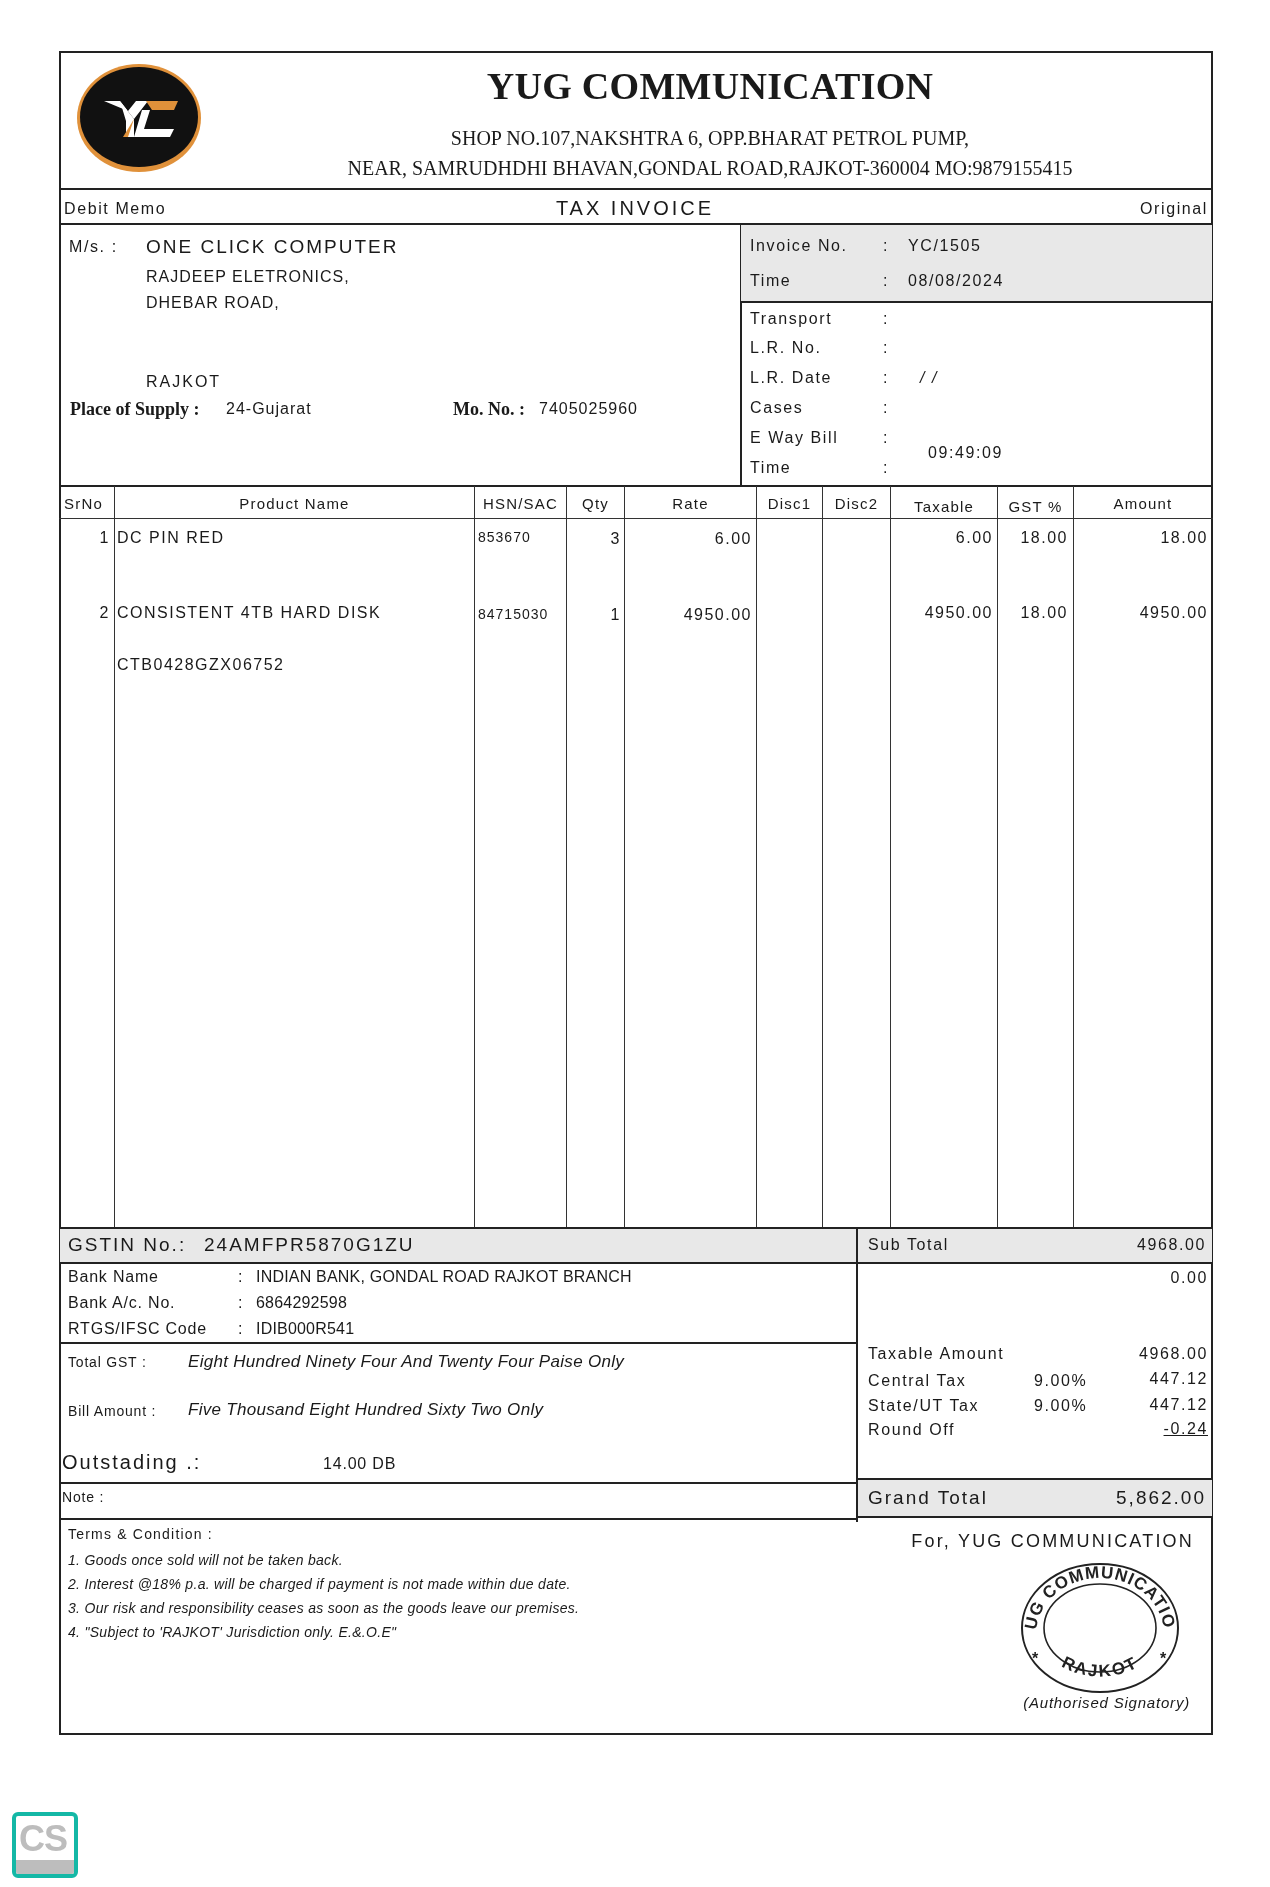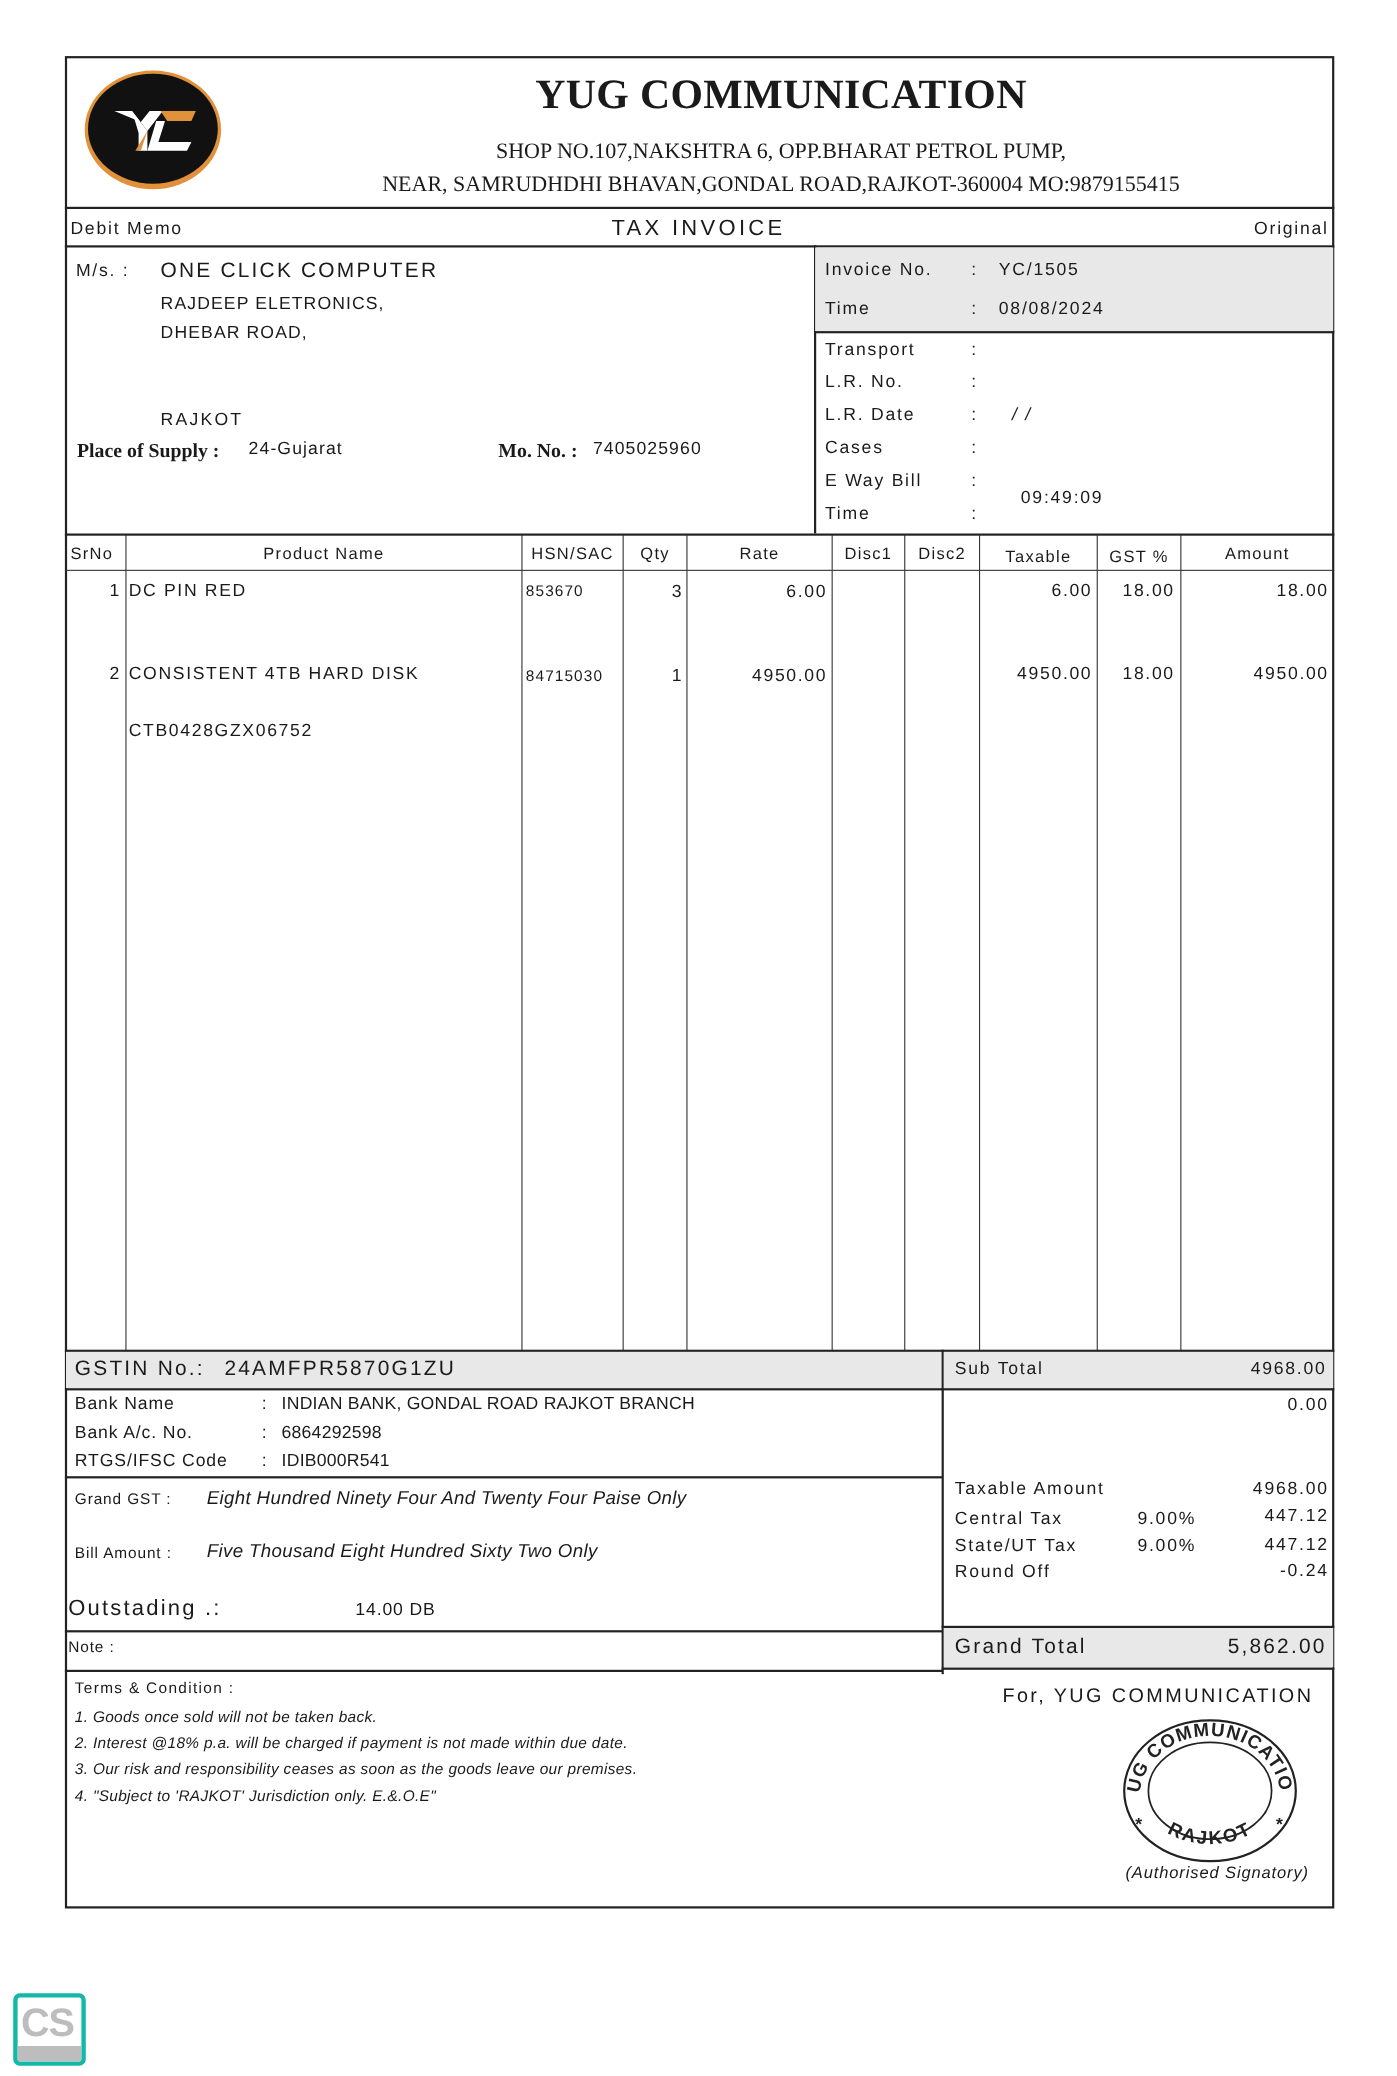--- a/index.html
+++ b/index.html
@@ -167,21 +167,21 @@
 <div class="t small" style="left:256px;top:1268px;font-size:16px;letter-spacing:0.2px;">INDIAN BANK, GONDAL ROAD RAJKOT BRANCH</div>
 <div class="t small" style="left:68px;top:1294px;font-size:16px;letter-spacing:0.8px;">Bank A/c. No.</div>
 <div class="t small" style="left:238px;top:1294px;font-size:16px;">:</div>
 <div class="t small" style="left:256px;top:1294px;font-size:16px;letter-spacing:0.2px;">6864292598</div>
 <div class="t small" style="left:68px;top:1320px;font-size:16px;letter-spacing:0.8px;">RTGS/IFSC Code</div>
 <div class="t small" style="left:238px;top:1320px;font-size:16px;">:</div>
 <div class="t small" style="left:256px;top:1320px;font-size:16px;letter-spacing:0.2px;">IDIB000R541</div>
 
 <div class="hline" style="left:59px;top:1342px;width:798px;"></div>
 
-<div class="t small" style="left:68px;top:1354px;font-size:14px;letter-spacing:0.8px;">Grand GST :</div>
+<div class="t small" style="left:68px;top:1354px;font-size:14px;letter-spacing:0.8px;">Total GST :</div>
 <div class="t it" style="left:188px;top:1352px;font-size:17px;">Eight Hundred Ninety Four And Twenty Four Paise Only</div>
 <div class="t small" style="left:68px;top:1403px;font-size:14px;letter-spacing:0.8px;">Bill Amount :</div>
 <div class="t it" style="left:188px;top:1400px;font-size:17px;">Five Thousand Eight Hundred Sixty Two Only</div>
 
 <div class="t" style="left:62px;top:1451px;font-size:20px;letter-spacing:2px;">Outstading .:</div>
 <div class="t" style="left:323px;top:1455px;font-size:16px;letter-spacing:0.8px;">14.00 DB</div>
 
 <div class="hline" style="left:59px;top:1482px;width:798px;"></div>
 <div class="t small" style="left:62px;top:1489px;font-size:14px;letter-spacing:0.8px;">Note :</div>
 <div class="t small" style="left:120px;top:1489px;"></div>
@@ -196,21 +196,21 @@
 
 <div class="t" style="left:868px;top:1345px;">Taxable Amount</div>
 <div class="t r" style="left:1050px;top:1345px;width:158px;">4968.00</div>
 <div class="t" style="left:868px;top:1372px;">Central Tax</div>
 <div class="t" style="left:1034px;top:1372px;">9.00%</div>
 <div class="t r" style="left:1050px;top:1370px;width:158px;">447.12</div>
 <div class="t" style="left:868px;top:1397px;">State/UT Tax</div>
 <div class="t" style="left:1034px;top:1397px;">9.00%</div>
 <div class="t r" style="left:1050px;top:1396px;width:158px;">447.12</div>
 <div class="t" style="left:868px;top:1421px;">Round Off</div>
-<div class="t r" style="left:1050px;top:1420px;width:158px;">-0.24</div>
+<div class="t r" style="left:1050px;top:1420px;width:158px;text-decoration:underline;">-0.24</div>
 
 <div class="hline" style="left:856px;top:1478px;width:357px;"></div>
 <div class="shade" style="left:858px;top:1480px;width:354px;height:36px;"></div>
 <div class="t" style="left:868px;top:1487px;font-size:19px;letter-spacing:2px;">Grand Total</div>
 <div class="t r" style="left:1040px;top:1487px;width:166px;font-size:19px;letter-spacing:2px;">5,862.00</div>
 <div class="hline" style="left:856px;top:1516px;width:357px;"></div>
 
 <div class="t small" style="left:68px;top:1526px;font-size:14px;letter-spacing:1.2px;">Terms &amp; Condition :</div>
 <div>
   <div class="t it" style="left:68px;top:1552px;font-size:14px;">1.  Goods once sold will not be taken back.</div>

